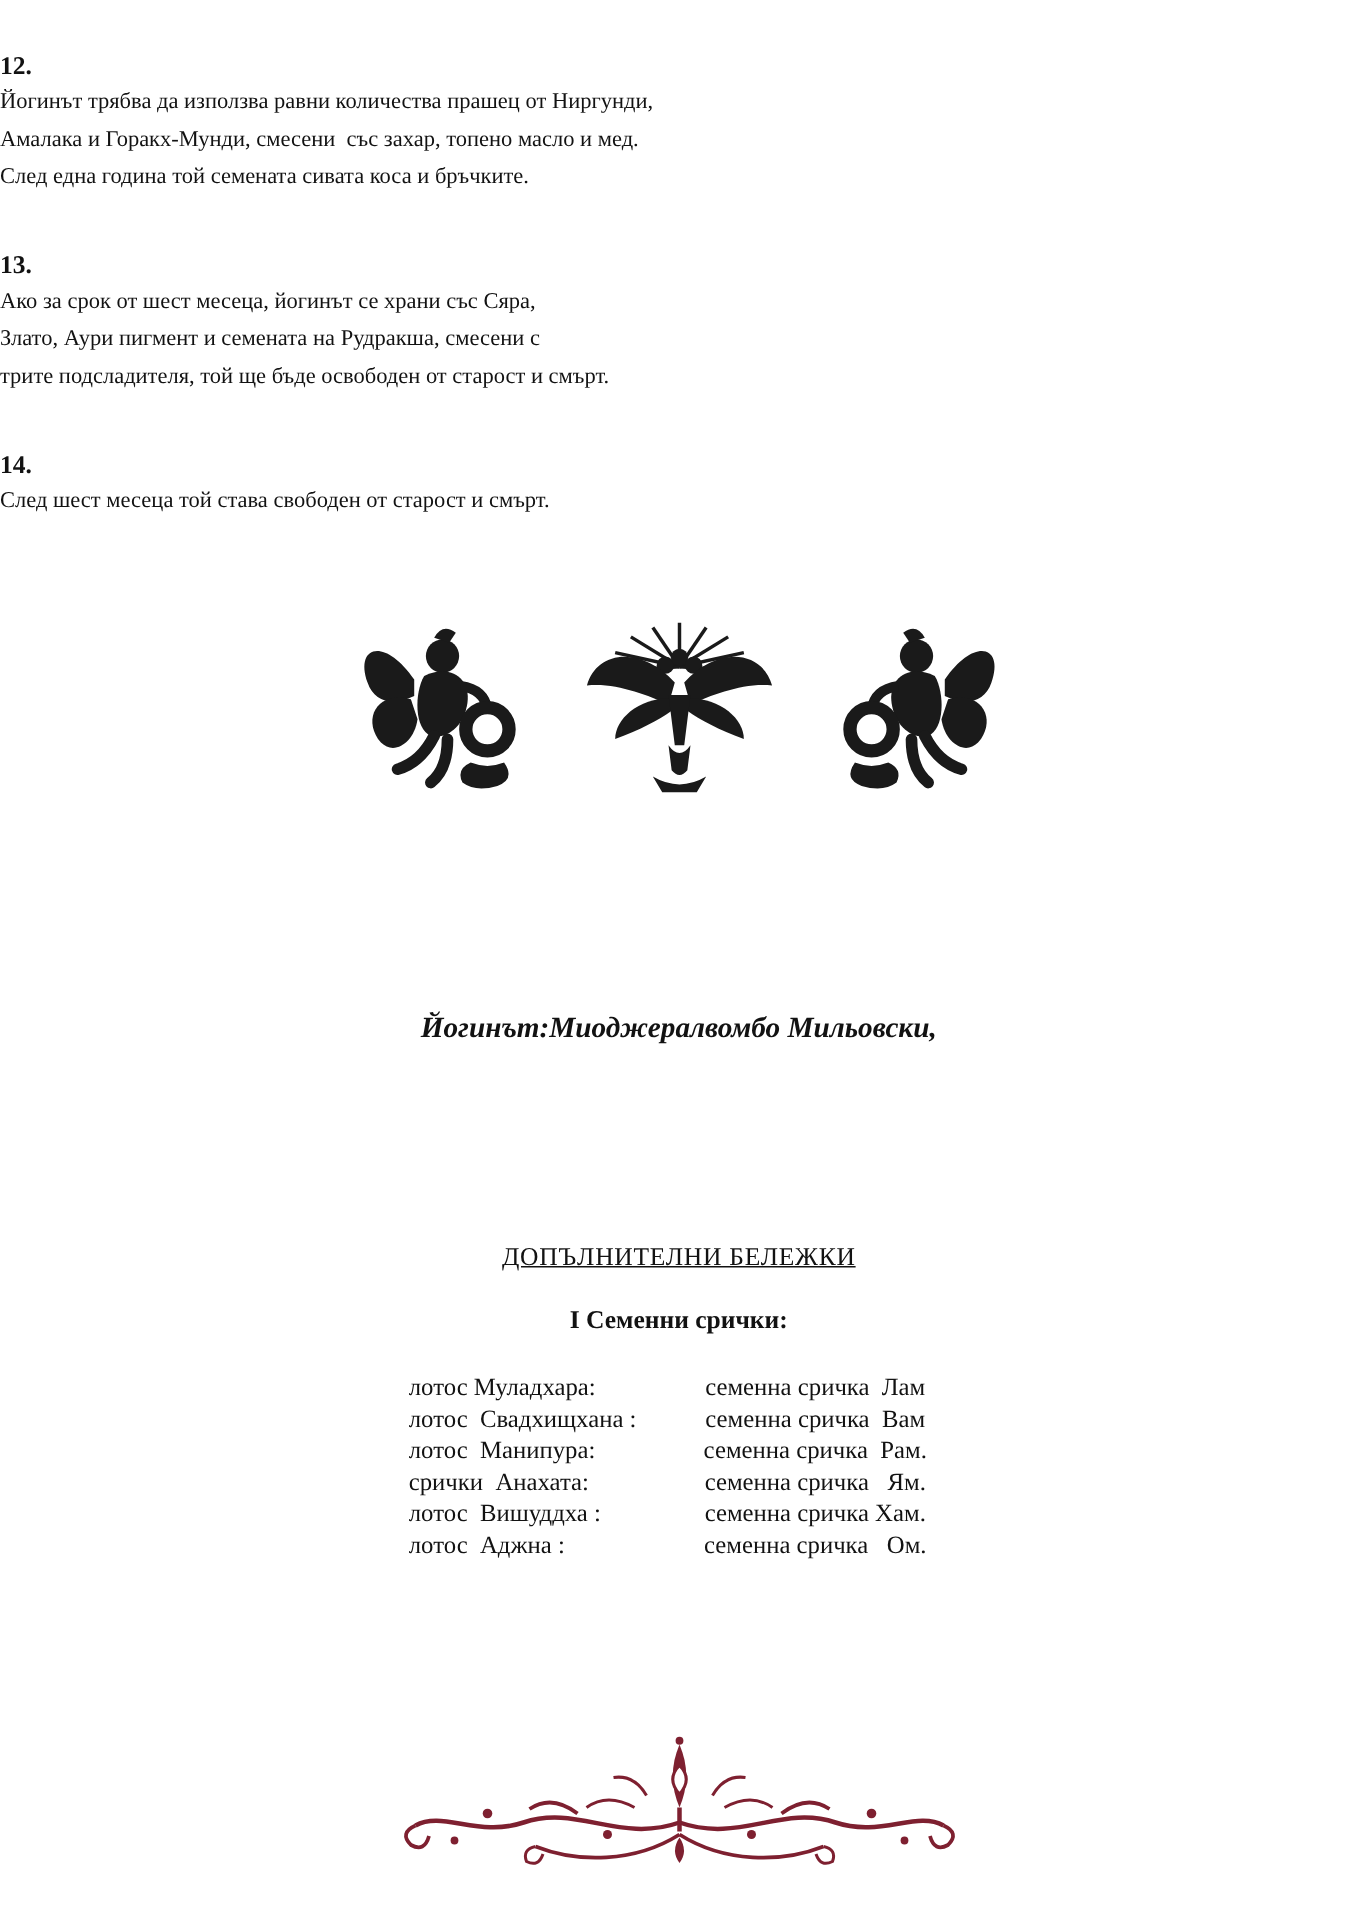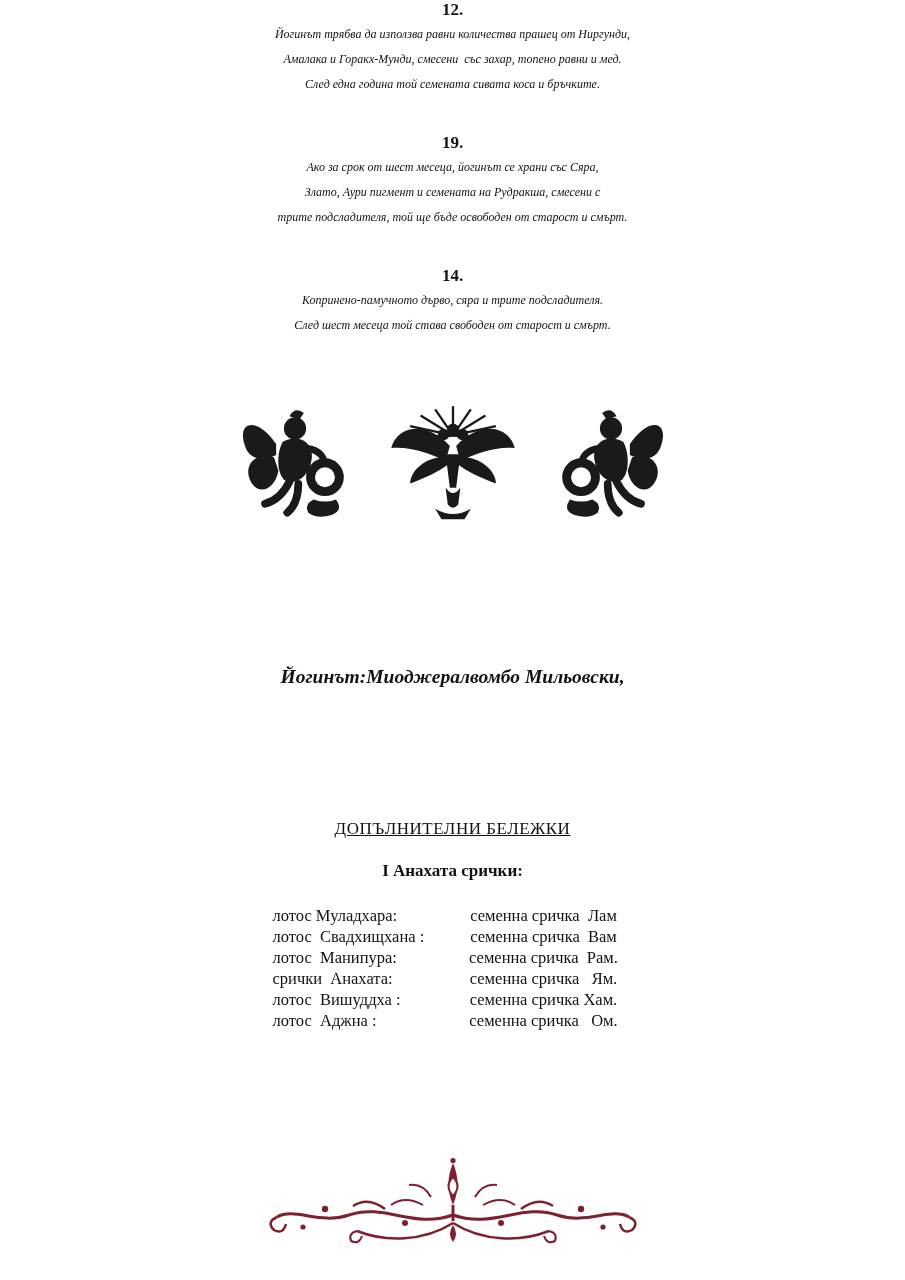--- a/index.html
+++ b/index.html
@@ -11,33 +11,32 @@
     position: relative;
     width: 905px;
     height: 1280px;
     margin: 0 auto;
     background: #ffffff;
     font-family: "Liberation Serif", "DejaVu Serif", serif;
     color: #121212;
     overflow: hidden;
   }
   .verses {
-    text-align: center;
+    padding-top: 34px;
   }
   .verse { margin-bottom: 36px; }
   .verse-number {
     font-weight: bold;
     font-size: 17px;
     margin-bottom: 2px;
   }
   .verse-line {
-    font-size: 12px;
+    font-size: 15px;
     line-height: 25px;
     white-space: pre;
-    font-style: italic;
   }
   .engraving-row {
     margin-top: 62px;
     display: flex;
     justify-content: center;
     align-items: center;
     gap: 26px;
     height: 140px;
   }
   .engraving { display: block; }
@@ -93,34 +92,33 @@
 </head>
 <body>
 
 <div class="page">
 
   <div class="verses">
 
     <div class="verse">
       <div class="verse-number">12.</div>
       <div class="verse-line">Йогинът трябва да използва равни количества прашец от Ниргунди,</div>
-      <div class="verse-line">Амалака и Горакх-Мунди, смесени  със захар, топено равни и мед.</div>
+      <div class="verse-line">Амалака и Горакх-Мунди, смесени  със захар, топено масло и мед.</div>
       <div class="verse-line">След една година той семената сивата коса и бръчките.</div>
     </div>
 
     <div class="verse">
-      <div class="verse-number">19.</div>
+      <div class="verse-number">13.</div>
       <div class="verse-line">Ако за срок от шест месеца, йогинът се храни със Сяра,</div>
       <div class="verse-line">Злато, Аури пигмент и семената на Рудракша, смесени с</div>
       <div class="verse-line">трите подсладителя, той ще бъде освободен от старост и смърт.</div>
     </div>
 
     <div class="verse">
       <div class="verse-number">14.</div>
-      <div class="verse-line">Копринено-памучното дърво, сяра и трите подсладителя.</div>
       <div class="verse-line">След шест месеца той става свободен от старост и смърт.</div>
     </div>
   </div>
 
   <div class="engraving-row">
 
     <svg class="engraving" width="122" height="128" viewBox="0 0 110 115" fill="#1a1a1a" stroke="none">
       <path d="M38 34 C20 8, 2 14, 10 36 C14 48, 26 50, 38 44 Z"></path>
       <path d="M36 46 C16 40, 6 58, 18 72 C26 80, 38 72, 40 58 Z"></path>
       <circle cx="55" cy="20" r="10"></circle>
@@ -171,21 +169,21 @@
         <path d="M72 84 q10 4 20 0 q7 10 -4 14 q-13 4 -21 -2 q-4 -8 5 -12 Z"></path>
       </g>
     </svg>
   </div>
 
   <div class="translator">
     <div>Йогинът:Миоджералвомбо Мильовски,</div>
   </div>
 
   <div class="notes-heading">ДОПЪЛНИТЕЛНИ БЕЛЕЖКИ</div>
-  <div class="notes-section-title">I   Анахата срички:</div>
+  <div class="notes-section-title">I   Семенни срички:</div>
 
   <div class="syllable-table">
     <div class="syllable-row">
       <span class="syllable-lotus">лотос Муладхара:</span>
       <span class="syllable-value">семенна сричка  Лам</span>
     </div>
     <div class="syllable-row">
       <span class="syllable-lotus">лотос  Свадхищхана :</span>
       <span class="syllable-value">семенна сричка  Вам</span>
     </div>

